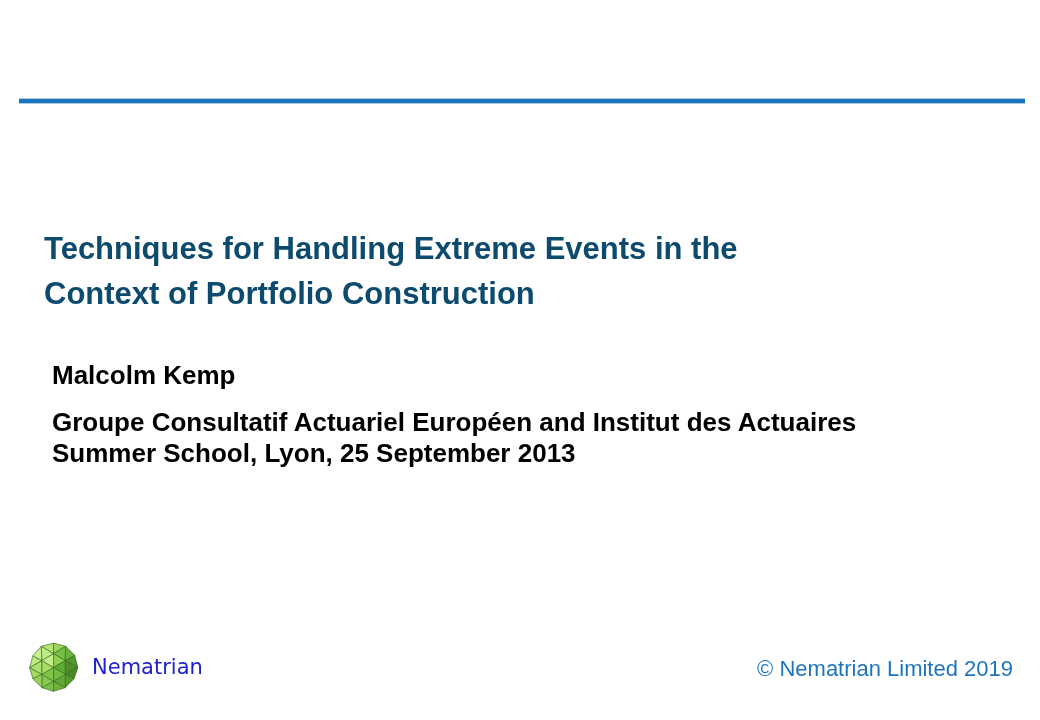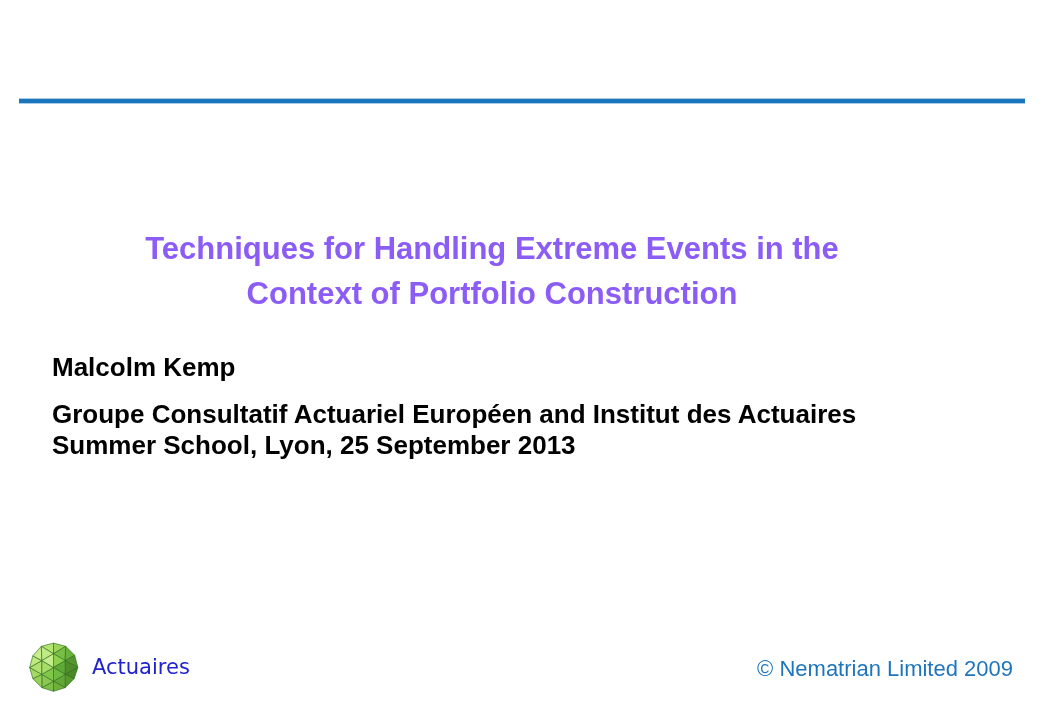--- a/index.html
+++ b/index.html
@@ -18,35 +18,34 @@
     top: 98px;
     width: 1006px;
     height: 6px;
     background: linear-gradient(to bottom,
       #a9cde9 0px, #a9cde9 1px,
       #1b75bc 1px, #1b75bc 5px,
       #a9cde9 5px, #a9cde9 6px);
   }
   .slide-title {
     position: absolute;
-    left: 52px;
+    left: 44px;
     top: 226px;
     width: 880px;
     font-size: 31px;
     line-height: 45px;
     font-weight: bold;
-    color: #8b5cf6;
+    color: #0c4a6e;
     white-space: pre-line;
     letter-spacing: 0px;
-    text-align: center;
   }
   .body-block {
     position: absolute;
     left: 52px;
-    top: 352px;
+    top: 360px;
     width: 930px;
   }
   .body-block p {
     font-size: 26px;
     line-height: 31px;
     font-weight: bold;
     color: #000000;
     white-space: pre-line;
     margin-bottom: 16px;
   }
@@ -125,18 +124,18 @@
         <polygon points="28,37 27,10 50,24" fill="#c0ea85"></polygon>
 
         <polygon points="50,50 50,24 72,37" fill="#8fd14f"></polygon>
         <polygon points="50,50 72,37 72,63" fill="#5fa936"></polygon>
         <polygon points="50,50 72,63 50,76" fill="#6fba40"></polygon>
         <polygon points="50,50 50,76 28,63" fill="#7fc64a"></polygon>
         <polygon points="50,50 28,63 28,37" fill="#a8dc68"></polygon>
         <polygon points="50,50 28,37 50,24" fill="#c3ec8b"></polygon>
       </g>
     </svg>
-    <span class="logo-label">Actuaires</span>
+    <span class="logo-label">Nematrian</span>
   </div>
 
-  <div class="copyright">© Nematrian Limited 2009</div>
+  <div class="copyright">© Nematrian Limited 2019</div>
 
 </div>
 
 </body></html>

